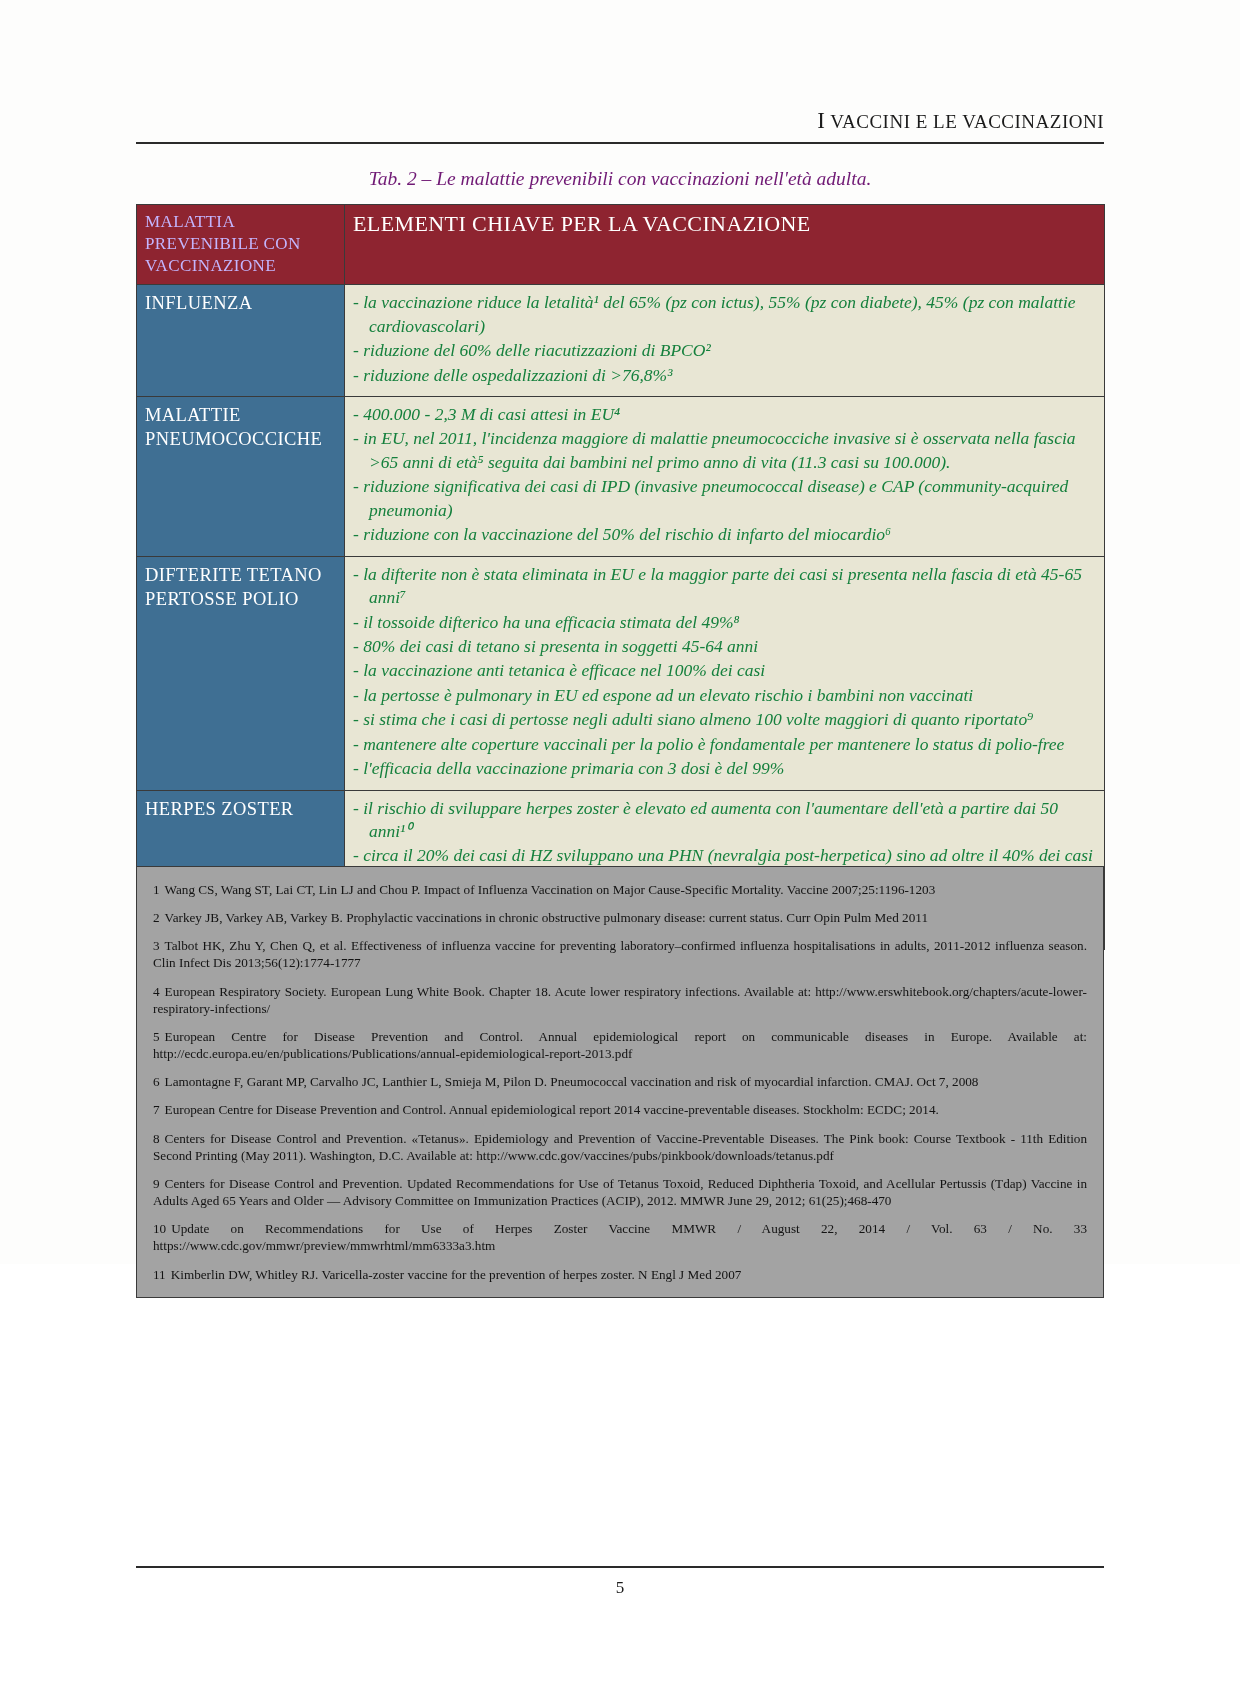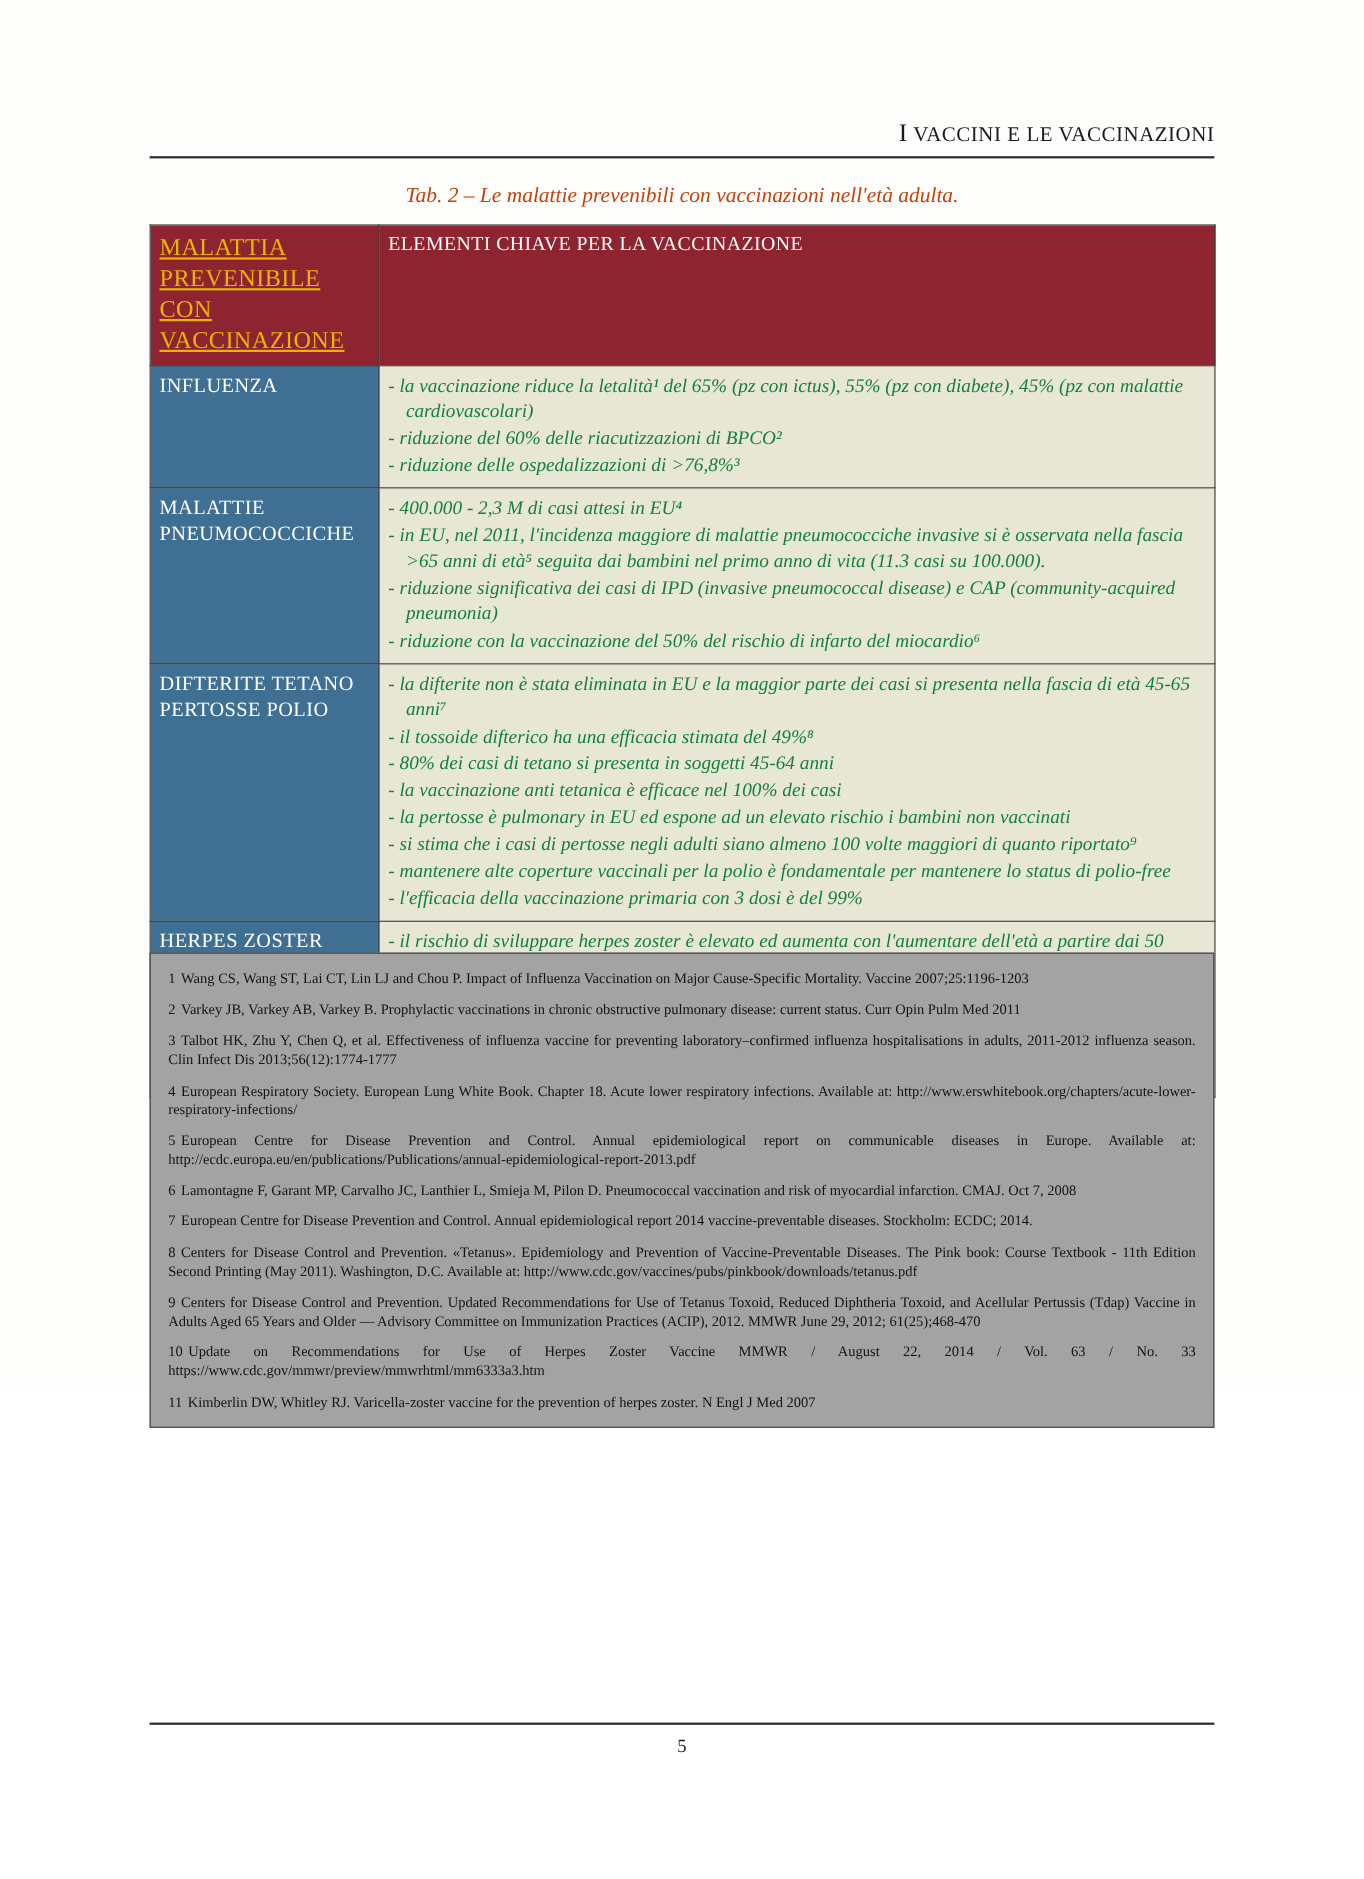--- a/index.html
+++ b/index.html
@@ -50,21 +50,21 @@
 
   
   .caption {
     position: absolute;
     left: 136px;
     top: 168px;
     width: 968px;
     text-align: center;
     font-style: italic;
     font-size: 19.5px;
-    color: #c2410c;
+    color: #701a75;
   }
 
   
   .tbl-wrap {
     position: absolute;
     left: 136px;
     top: 204px;
     width: 968px;
   }
   table.main {
@@ -75,30 +75,29 @@
   table.main td {
     border: 1px solid #3a3a3a;
     vertical-align: top;
     padding: 6px 8px 8px 8px;
   }
   .col-a { width: 208px; }
   .col-b { width: 760px; }
 
   .hdr-a {
     background: #8e2430;
-    color: #eab308;
-    font-size: 22px;
+    color: #c4b5fd;
+    font-size: 17px;
     line-height: 1.28;
     letter-spacing: 0.4px;
-    text-decoration: underline;
   }
   .hdr-b {
     background: #8e2430;
     color: #ffffff;
-    font-size: 18px;
+    font-size: 22px;
     letter-spacing: 0.4px;
   }
   .cat {
     background: #3f6f93;
     color: #ffffff;
     font-size: 18.5px;
     line-height: 1.3;
     letter-spacing: 0.4px;
   }
   .body-cell {

